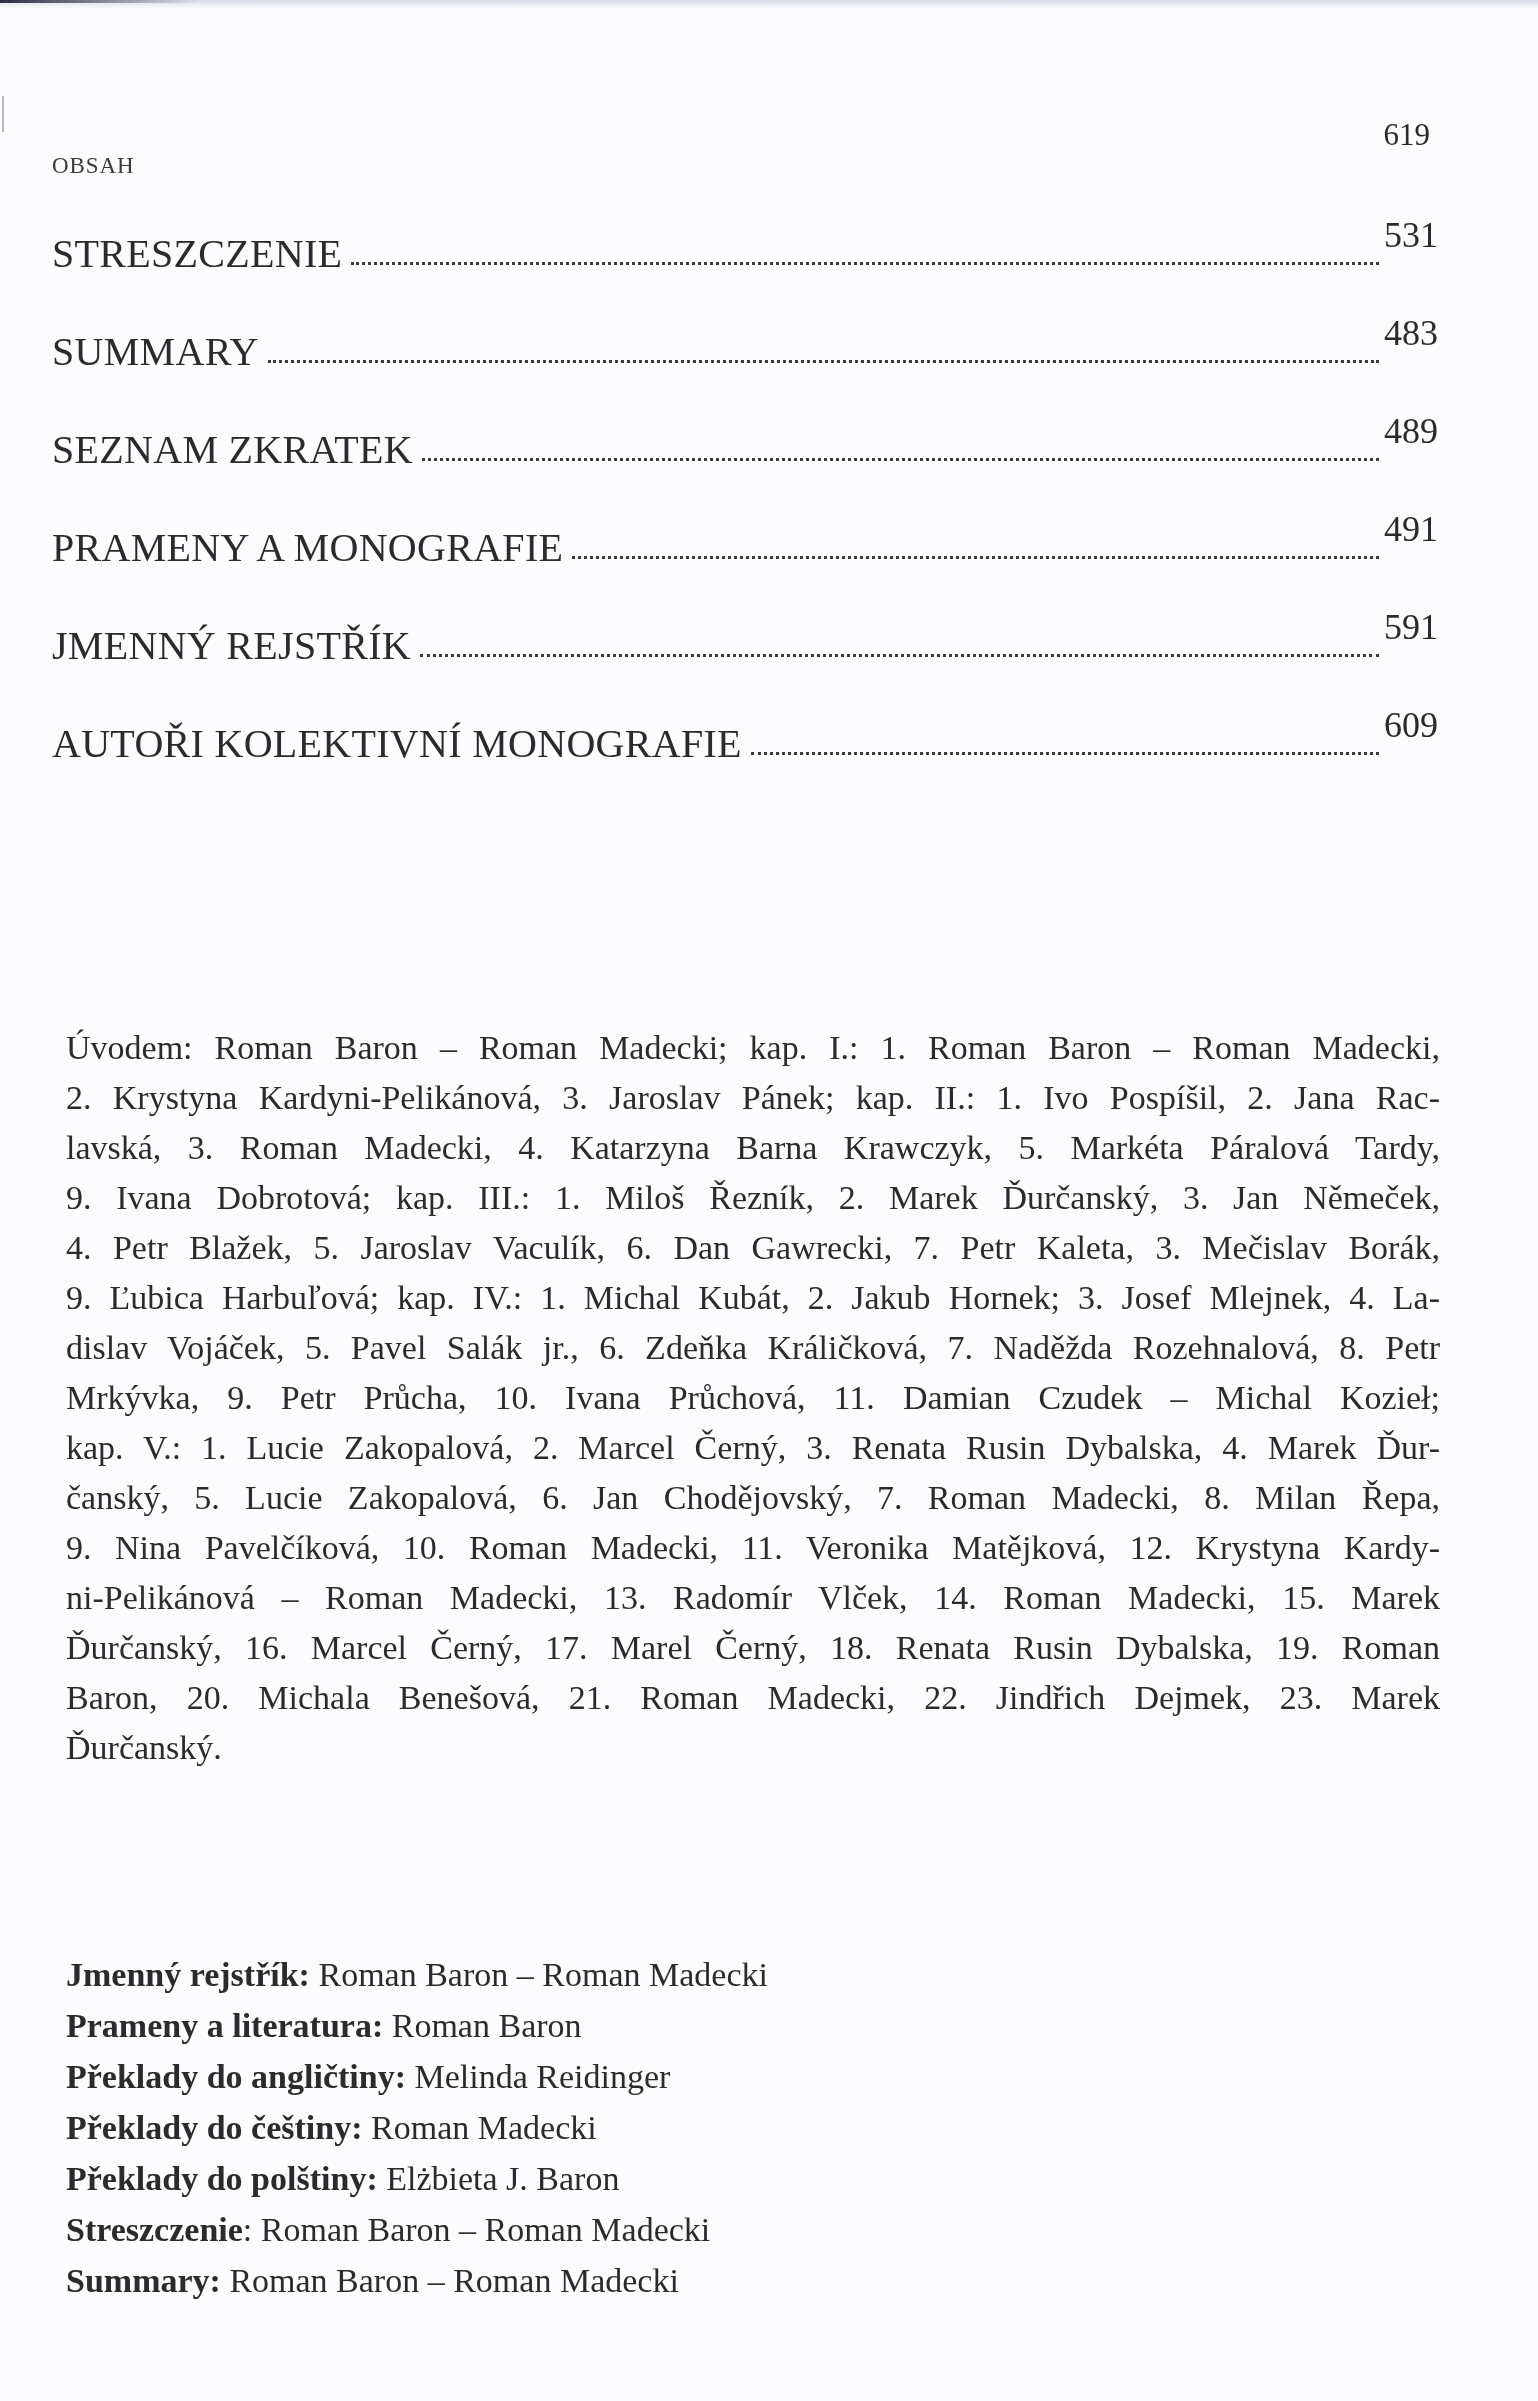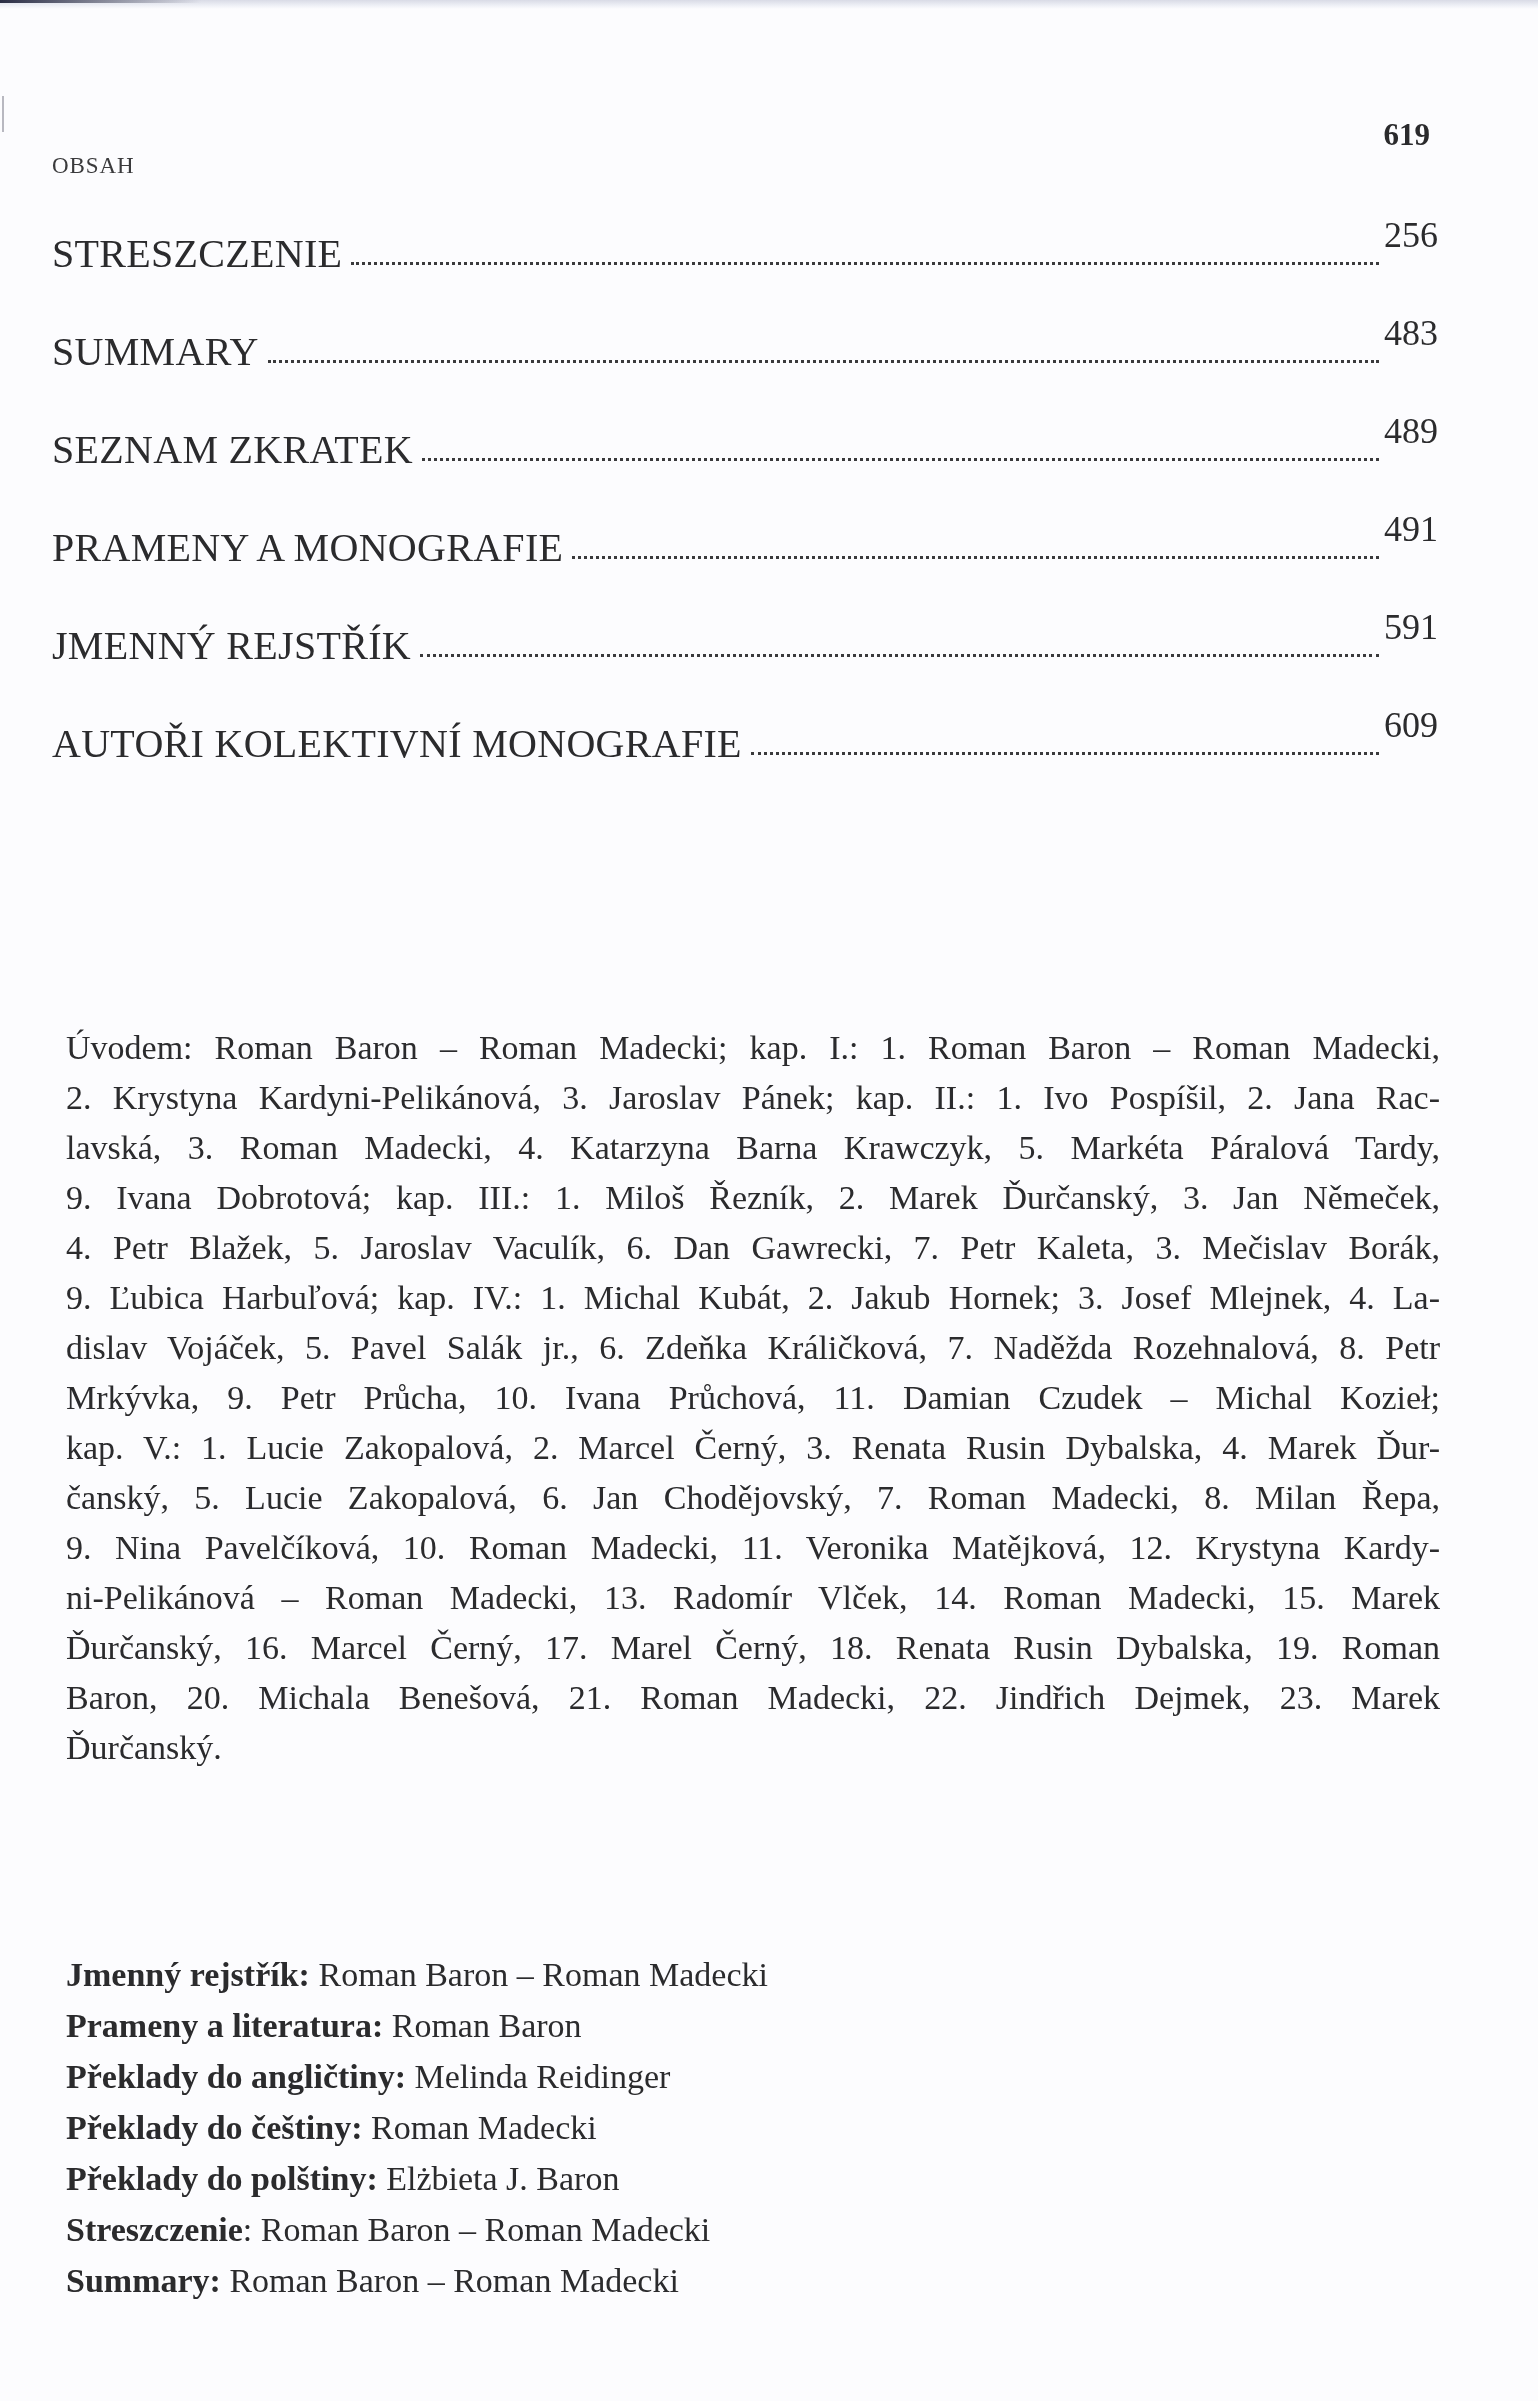--- a/index.html
+++ b/index.html
@@ -19,21 +19,21 @@
   }
   .left-mark {
     position: absolute; left: 1.8px; top: 96px; width: 1.8px; height: 36px; background: #b8b8c0;
   }
   .running-head {
     position: absolute; left: 52px; top: 153px;
     font-size: 23px; letter-spacing: 0.9px; color: #3a3a3c;
   }
   .folio {
     position: absolute; left: 1377px; top: 117px; width: 53px; text-align: right;
-    font-size: 31px; font-weight: bold; color: #2a2a2c;
+    font-size: 31px; font-weight: normal; color: #2a2a2c;
   }
   .toc { position: absolute; left: 52px; top: 230px; width: 1386px; }
   .toc-row {
     display: flex; align-items: baseline; height: 98px;
     font-size: 40px; font-weight: normal;
   }
   .toc-title { white-space: nowrap; letter-spacing: 0.3px; }
   .toc-dots {
     flex: 1; margin: 0 5.5px 0 9px; height: 3.6px; align-self: baseline;
     border-bottom: 3.6px dotted #3a3a3c; position: relative; top: -1.8px;
@@ -64,21 +64,21 @@
 <div class="scan-edge"></div>
 <div class="left-mark"></div>
 
 <div class="running-head">OBSAH</div>
 <div class="folio">619</div>
 
 <div class="toc">
   <div class="toc-row">
     <span class="toc-title">STRESZCZENIE</span>
     <span class="toc-dots"></span>
-    <span class="toc-page">256</span>
+    <span class="toc-page">531</span>
   </div>
   <div class="toc-row">
     <span class="toc-title">SUMMARY</span>
     <span class="toc-dots"></span>
     <span class="toc-page">483</span>
   </div>
   <div class="toc-row">
     <span class="toc-title">SEZNAM ZKRATEK</span>
     <span class="toc-dots"></span>
     <span class="toc-page">489</span>

